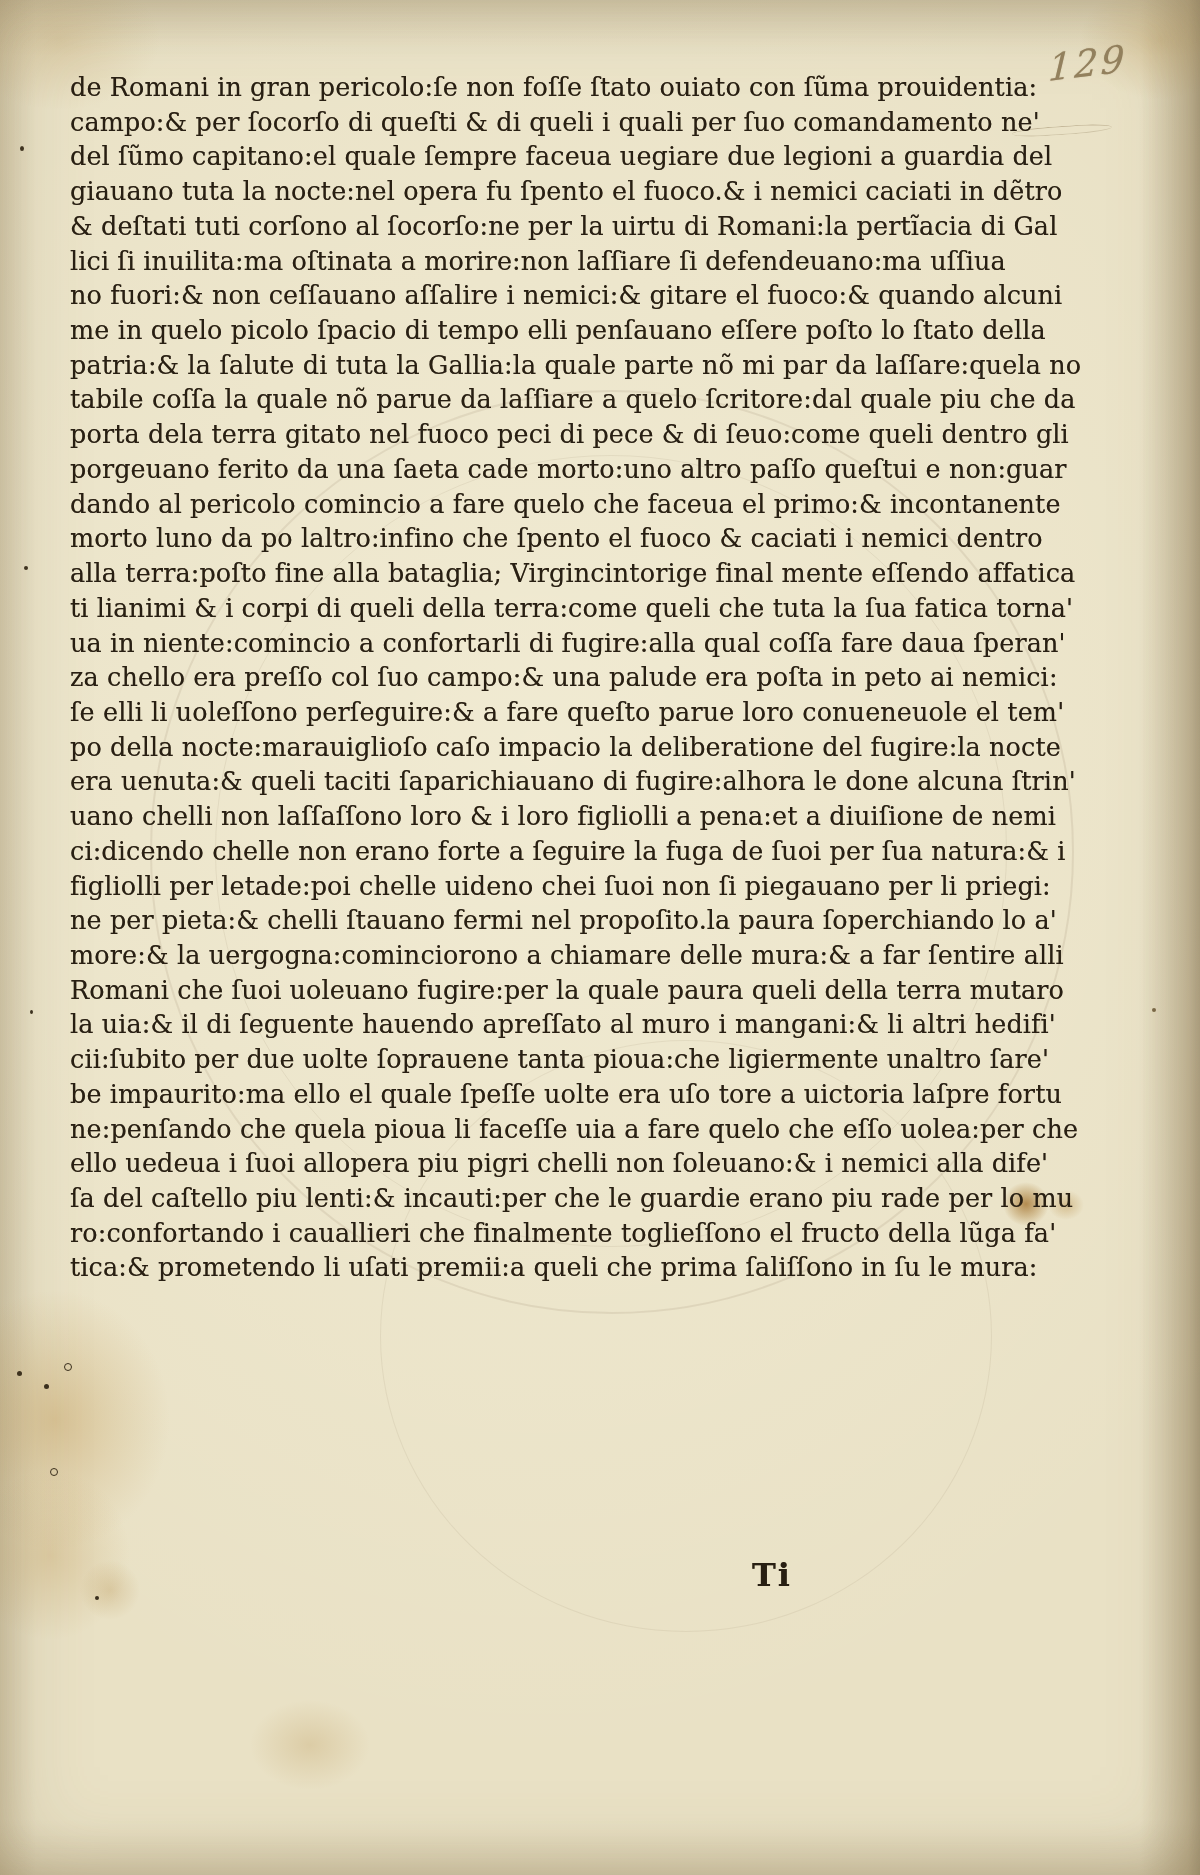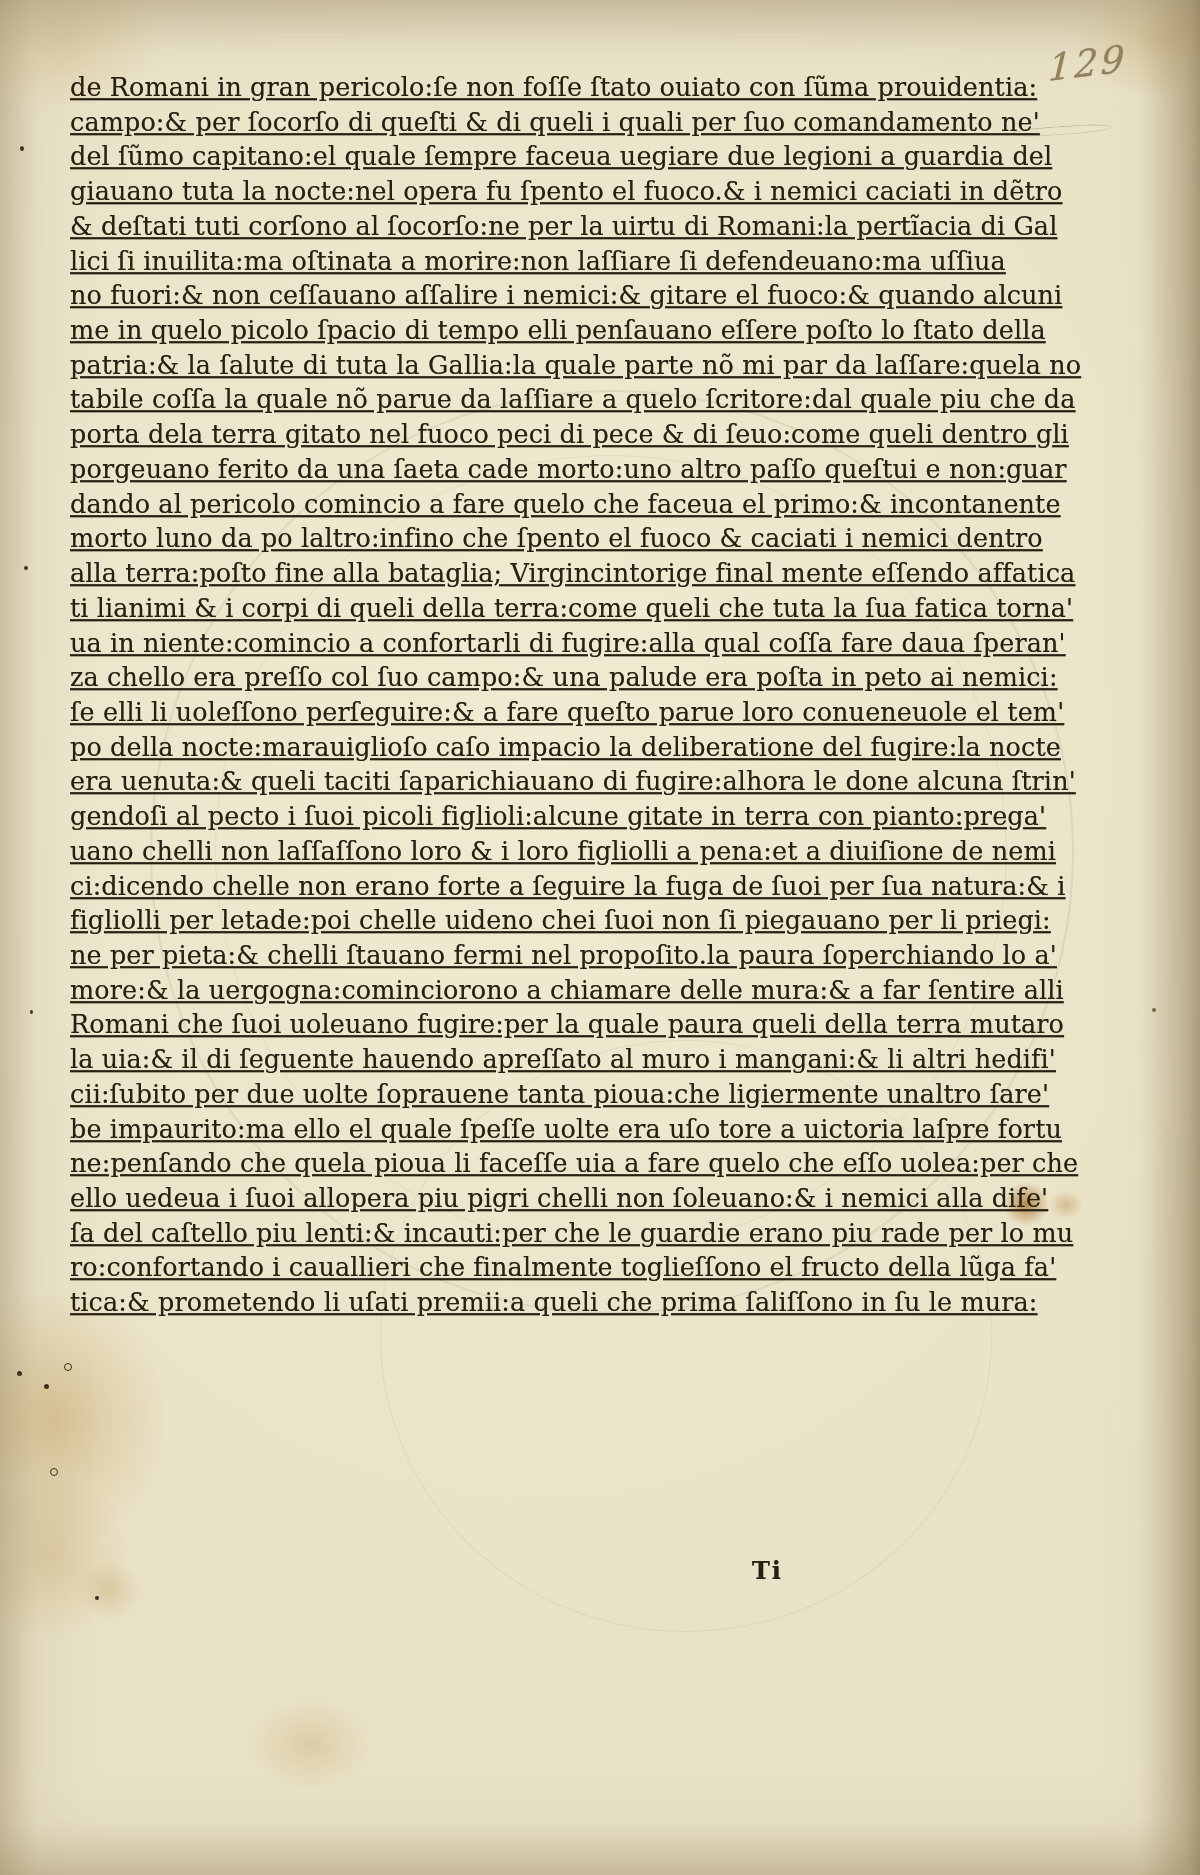--- a/index.html
+++ b/index.html
@@ -18,38 +18,37 @@
   }
   .textblock{
     position:absolute;left:70px;top:70px;width:982px;
     color:#281f13;
   }
   .line{
     font-size:25.5px;line-height:34.72px;white-space:nowrap;
     letter-spacing:.1px;
     text-shadow:0 0 .6px rgba(45,32,14,.55);
     transform:scaleY(1.02);
-    text-decoration:underline;
   }
   .folio{
     position:absolute;left:1048px;top:42px;
     font-size:37px;font-style:italic;color:#94825f;
     transform:rotate(-7deg) skewX(-10deg);
     letter-spacing:3px;
     text-shadow:0 0 1px rgba(148,130,95,.5);
   }
   .folio-underline{
     position:absolute;left:1012px;top:126px;width:100px;height:7px;
     border-top:1.5px solid rgba(148,130,95,.45);
     border-bottom:1px solid rgba(148,130,95,.30);
     transform:rotate(-4deg);border-radius:50%/60%;
   }
   .signature{
     position:absolute;left:752px;top:1556px;
-    font-size:24px;font-weight:600;color:#281f13;
+    font-size:32px;font-weight:600;color:#281f13;
     letter-spacing:2px;
     text-shadow:0 0 .6px rgba(45,32,14,.6);
   }
   
   .wm{position:absolute;border-radius:50%;pointer-events:none;}
   .wm-a{left:150px;top:390px;width:920px;height:920px;border:2px solid rgba(128,112,82,.13);}
   .wm-b{left:215px;top:455px;width:790px;height:790px;border:1.5px solid rgba(128,112,82,.11);}
   .wm-c{left:380px;top:1040px;width:610px;height:590px;border:1.5px solid rgba(128,112,82,.10);}
   
   .stain{position:absolute;border-radius:50%;pointer-events:none;}
@@ -127,21 +126,20 @@
       <div class="line">porgeuano ferito da una ſaeta cade morto:uno altro paſſo queſtui e non:guar</div>
       <div class="line">dando al pericolo comincio a fare quelo che faceua el primo:&amp; incontanente</div>
       <div class="line">morto luno da po laltro:infino che ſpento el fuoco &amp; caciati i nemici dentro</div>
       <div class="line">alla terra:poſto fine alla bataglia; Virgincintorige final mente eſſendo affatica</div>
       <div class="line">ti lianimi &amp; i corpi di queli della terra:come queli che tuta la ſua fatica torna'</div>
       <div class="line">ua in niente:comincio a confortarli di fugire:alla qual coſſa fare daua ſperan'</div>
       <div class="line">za chello era preſſo col ſuo campo:&amp; una palude era poſta in peto ai nemici:</div>
       <div class="line">ſe elli li uoleſſono perſeguire:&amp; a fare queſto parue loro conueneuole el tem'</div>
       <div class="line">po della nocte:marauiglioſo caſo impacio la deliberatione del fugire:la nocte</div>
       <div class="line">era uenuta:&amp; queli taciti ſaparichiauano di fugire:alhora le done alcuna ſtrin'</div>
-      <div class="line">gendoſi al pecto i ſuoi picoli figlioli:alcune gitate in terra con pianto:prega'</div>
       <div class="line">uano chelli non laſſaſſono loro &amp; i loro figliolli a pena:et a diuiſione de nemi</div>
       <div class="line">ci:dicendo chelle non erano forte a ſeguire la fuga de ſuoi per ſua natura:&amp; i</div>
       <div class="line">figliolli per letade:poi chelle uideno chei ſuoi non ſi piegauano per li priegi:</div>
       <div class="line">ne per pieta:&amp; chelli ſtauano fermi nel propoſito.la paura ſoperchiando lo a'</div>
       <div class="line">more:&amp; la uergogna:cominciorono a chiamare delle mura:&amp; a far ſentire alli</div>
       <div class="line">Romani che ſuoi uoleuano fugire:per la quale paura queli della terra mutaro</div>
       <div class="line">la uia:&amp; il di ſeguente hauendo apreſſato al muro i mangani:&amp; li altri hedifi'</div>
       <div class="line">cii:ſubito per due uolte ſoprauene tanta pioua:che ligiermente unaltro ſare'</div>
       <div class="line">be impaurito:ma ello el quale ſpeſſe uolte era uſo tore a uictoria laſpre fortu</div>
       <div class="line">ne:penſando che quela pioua li faceſſe uia a fare quelo che eſſo uolea:per che</div>

